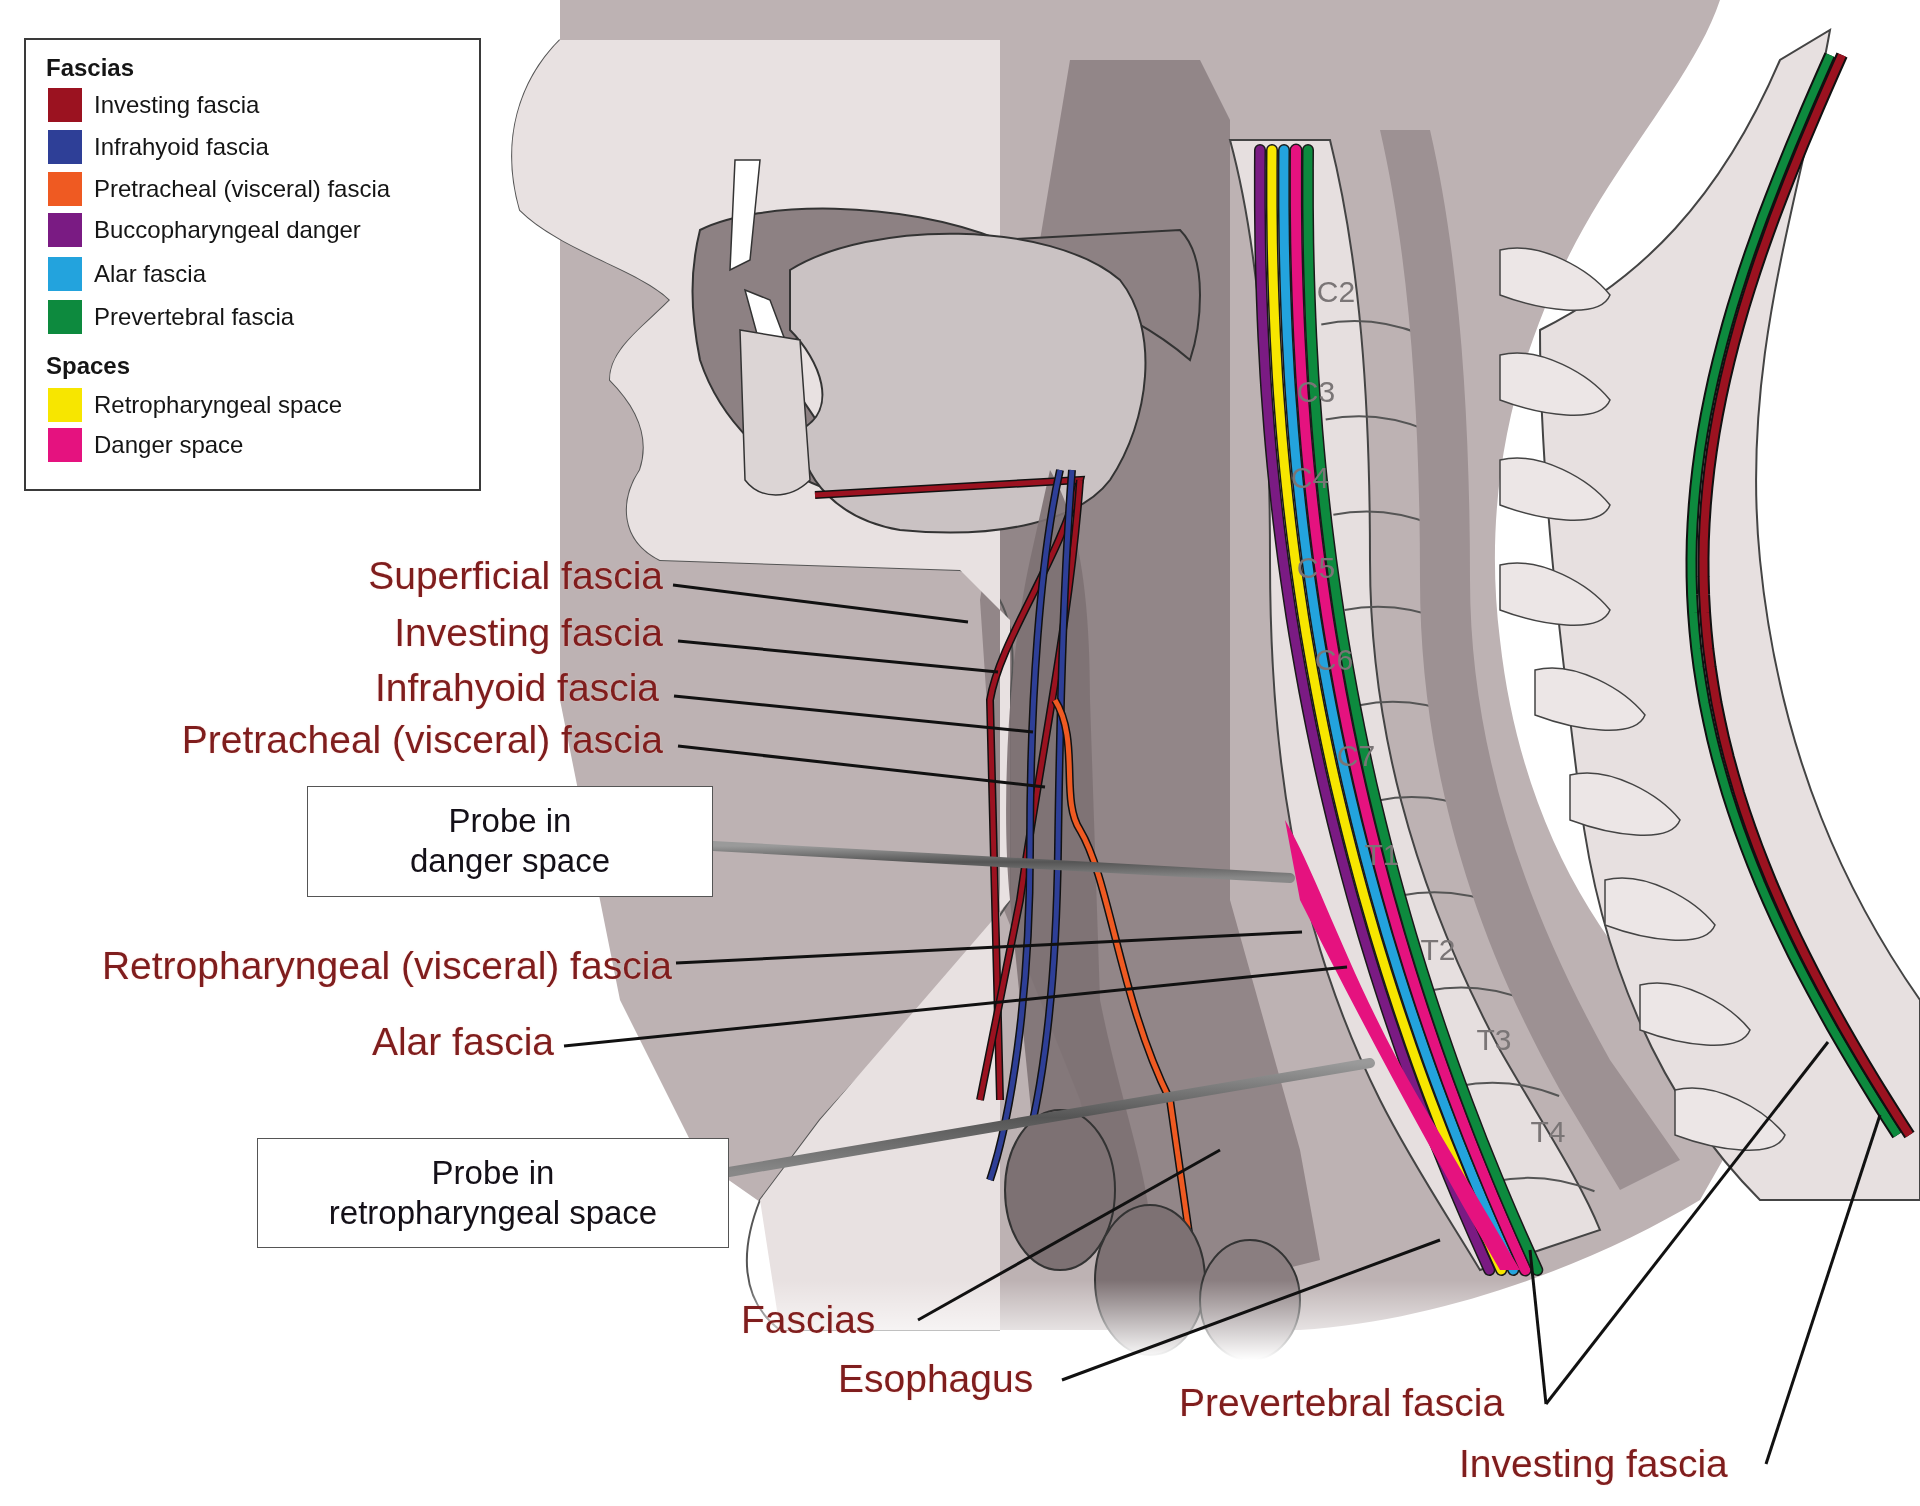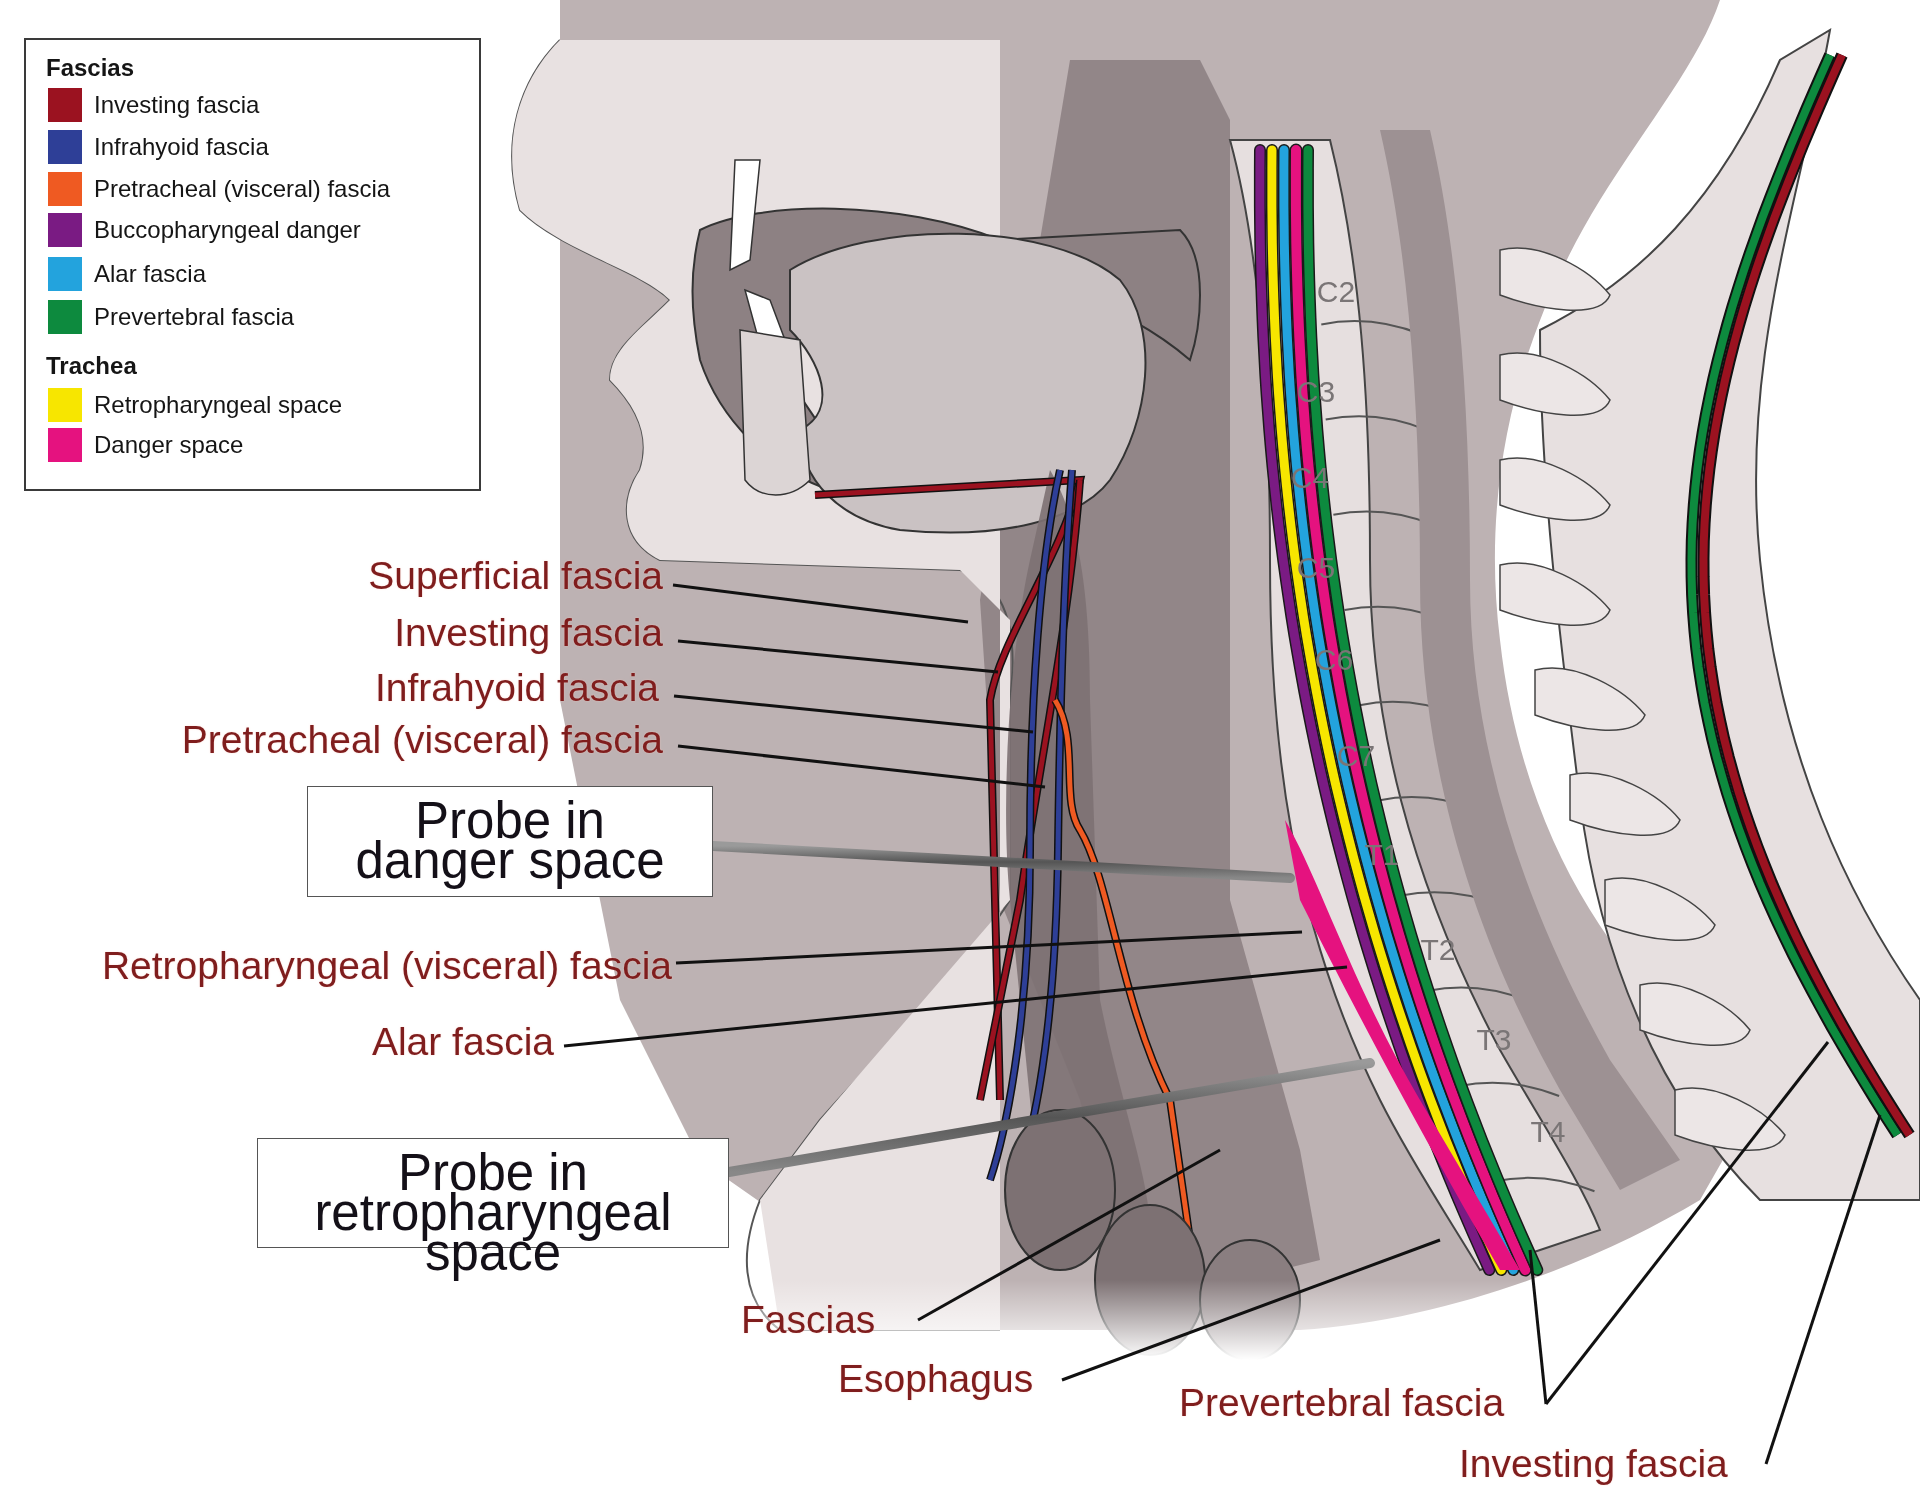--- a/index.html
+++ b/index.html
@@ -9,21 +9,21 @@
   .lbl { position: absolute; font-size: 39px; line-height: 1; white-space: nowrap; color: #7f1d1d;
          text-shadow: 0 0 2px rgba(255,200,190,0.6); }
   .lbl.r { text-align: right; }
   .legend { position: absolute; left: 24px; top: 38px; width: 457px; height: 453px;
             border: 2px solid #3a3a3a; background: #fff; box-sizing: border-box; padding-left: 36px; }
   .legend h4 { margin: 0; position: absolute; left: 20px; font-size: 24px; font-weight: bold; color: #151515; }
   .legend .item { position: absolute; left: 22px; height: 34px; display: flex; align-items: center; }
   .legend .sw { width: 34px; height: 34px; margin-right: 12px; flex: none; }
   .legend .txt { font-size: 24px; color: #151515; }
   .probe-box { position: absolute; border: 1.5px solid #555; background: #fff; box-sizing: border-box;
-               text-align: center; font-size: 51px; line-height: 40px; color: #141018; padding-top: 14px; }
+               text-align: center; font-size: 33px; line-height: 40px; color: #141018; padding-top: 14px; }
   .vlabel { font-family: "Liberation Sans", sans-serif; font-size: 30px; fill: #7a7576; }
 </style>
 </head>
 <body>
 
 <svg id="art" width="1920" height="1506" viewBox="0 0 1920 1506" xmlns="http://www.w3.org/2000/svg">
   <defs>
     <linearGradient id="fadeBottom" x1="0" y1="0" x2="0" y2="1">
       <stop offset="0" stop-color="#fff" stop-opacity="0"></stop>
       <stop offset="1" stop-color="#fff" stop-opacity="1"></stop>
@@ -178,21 +178,21 @@
     <span class="txt">Buccopharyngeal danger</span>
   </div>
   <div class="item" style="top:217px">
     <span class="sw" style="background:#23a3dd"></span>
     <span class="txt">Alar fascia</span>
   </div>
   <div class="item" style="top:260px">
     <span class="sw" style="background:#0d8a3e"></span>
     <span class="txt">Prevertebral fascia</span>
   </div>
-  <h4 style="top:312px">Trachea</h4>
+  <h4 style="top:312px">Spaces</h4>
   <div class="item" style="top:348px">
     <span class="sw" style="background:#f7e600"></span>
     <span class="txt">Retropharyngeal space</span>
   </div>
   <div class="item" style="top:388px">
     <span class="sw" style="background:#e5127f"></span>
     <span class="txt">Danger space</span>
   </div>
 </div>
 

